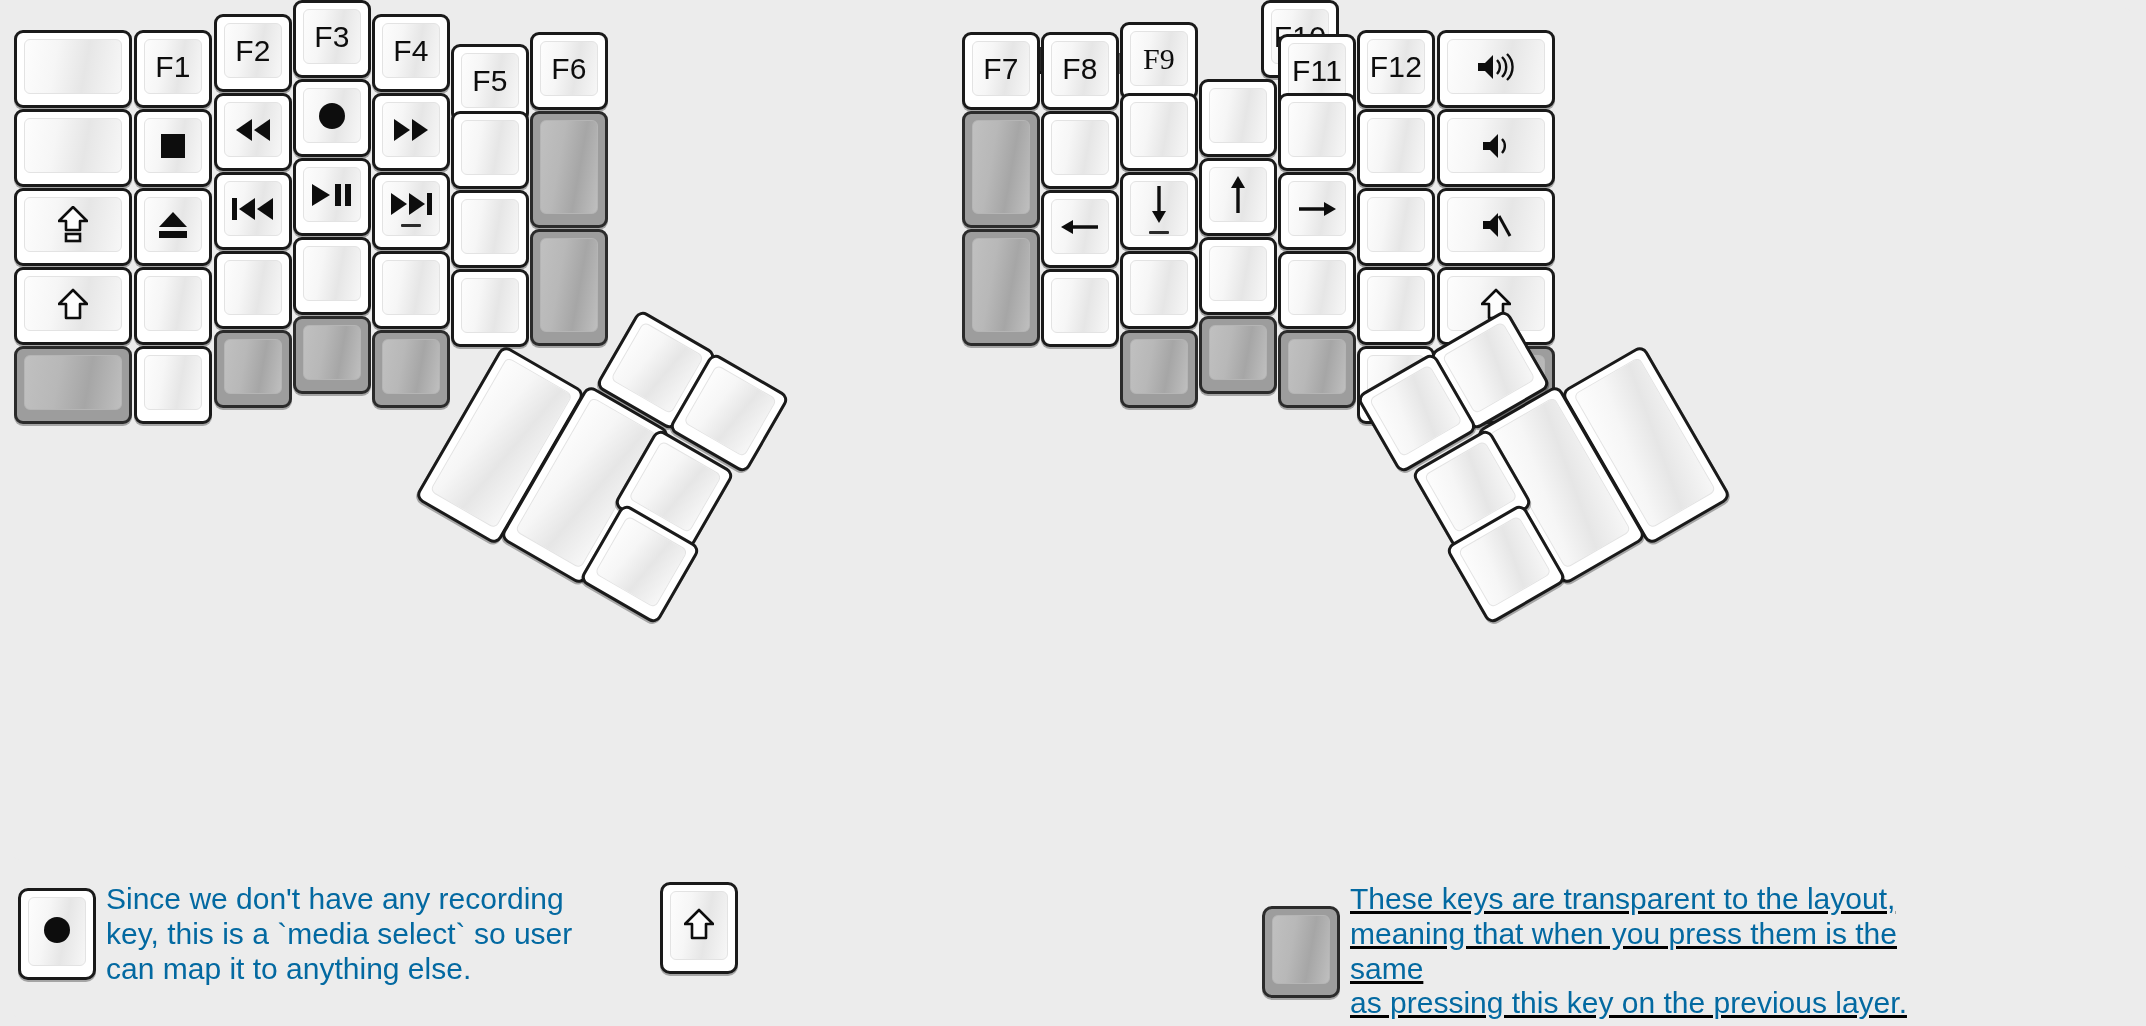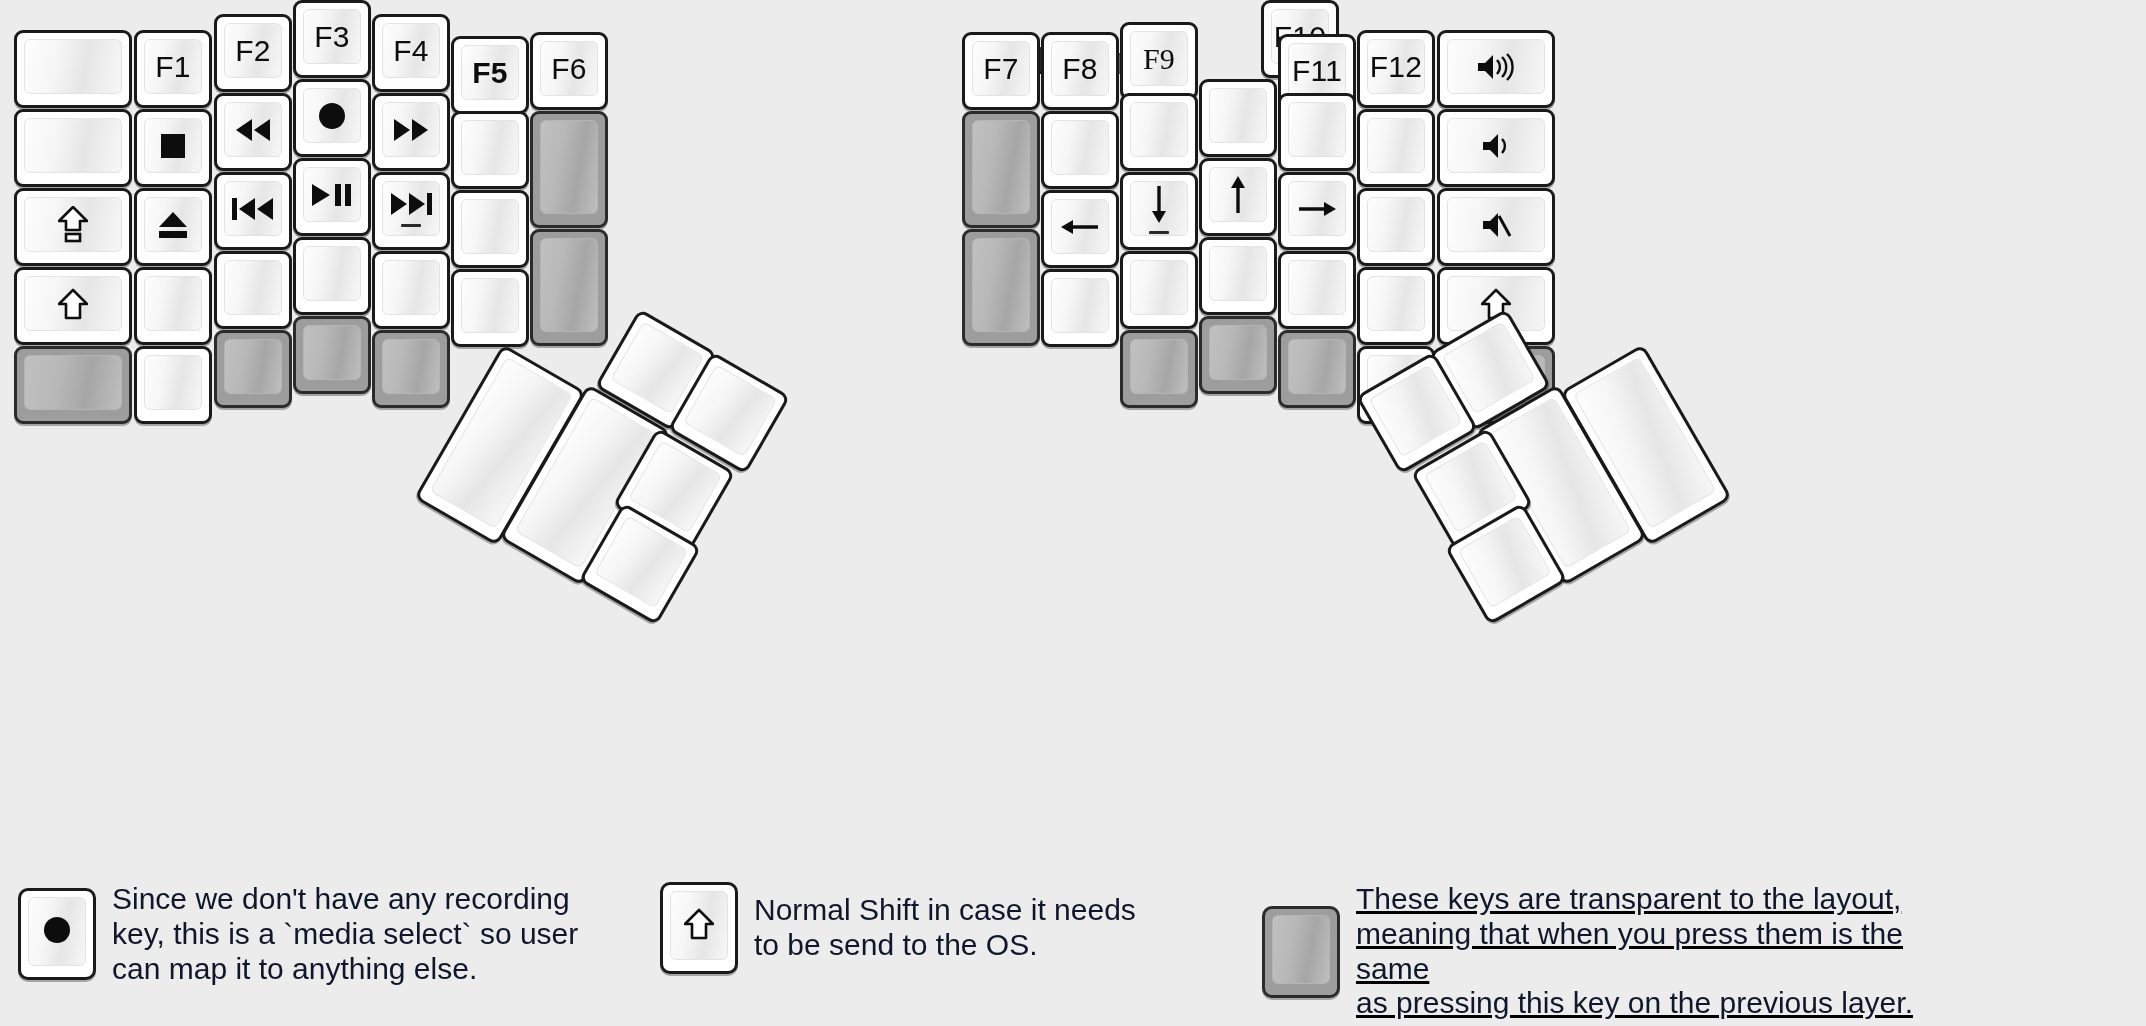--- a/index.html
+++ b/index.html
@@ -87,24 +87,24 @@
     background:linear-gradient(100deg,#fdfdfd 0%,#f6f6f6 32%,#e6e6e6 62%,#f7f7f7 100%);
     border:1px solid #e3e3e3;
     display:flex;align-items:center;justify-content:center;
   }
   .legend-key.trans{background:#9d9d9d;border-color:#2b2b2b;}
   .legend-key.trans .cap{
     background:linear-gradient(100deg,#c0c0c0 0%,#b8b8b8 35%,#a6a6a6 65%,#bfbfbf 100%);
     border:1px solid #b5b5b5;
   }
   .legend-text{
-    margin-left:16px;
+    margin-left:10px;
     font-size:30px;
     line-height:1.16;
-    color:#0f172a;
+    color:#0369a1;
     white-space:pre-line;
   }
 </style>
 </head>
 <body>
 
 <div id="stage">
   <div class="panel"></div>
   <div class="legendbar"></div>
 
@@ -258,21 +258,21 @@
             <span class="underline"></span>
           </span>
         </div>
       </div>
       <div class="key" style="left: 372px; top: 251px; width: 78px; height: 78px;">
         <div class="cap"></div>
       </div>
       <div class="key trans" style="left: 372px; top: 330px; width: 78px; height: 78px;">
         <div class="cap"></div>
       </div>
-      <div class="key" style="left: 451px; top: 36px; width: 78px; height: 78px; font-weight: bold;">
+      <div class="key" style="left: 451px; top: 44px; width: 78px; height: 78px;">
         <div class="cap">
           <span class="lbl">F5</span>
         </div>
       </div>
       <div class="key" style="left: 451px; top: 111px; width: 78px; height: 78px;">
         <div class="cap"></div>
       </div>
       <div class="key" style="left: 451px; top: 190px; width: 78px; height: 78px;">
         <div class="cap"></div>
       </div>
@@ -509,22 +509,20 @@
 can map it to anything else.</div>
       </div>
       <div class="legend-item" style="left: 660px; top: 882px;">
         <div class="legend-key">
           <div class="cap">
             <span><svg width="30" height="32" viewBox="0 0 30 32" xmlns="http://www.w3.org/2000/svg">
                 <polygon points="15,2 29,16 22,16 22,30 8,30 8,16 1,16" fill="#fdfdfd" stroke="#0d0d0d" stroke-width="2.6" stroke-linejoin="round"></polygon>
               </svg></span>
           </div>
         </div>
-        <div class="legend-text">Normal Shift in case it needs
-to be send to the OS.</div>
       </div>
       <div class="legend-item" style="left: 1262px; top: 882px; text-decoration: underline;">
         <div class="legend-key trans">
           <div class="cap"></div>
         </div>
         <div class="legend-text">These keys are transparent to the layout,
 meaning that when you press them is the same
 as pressing this key on the previous layer.</div>
       </div>
     </div>

